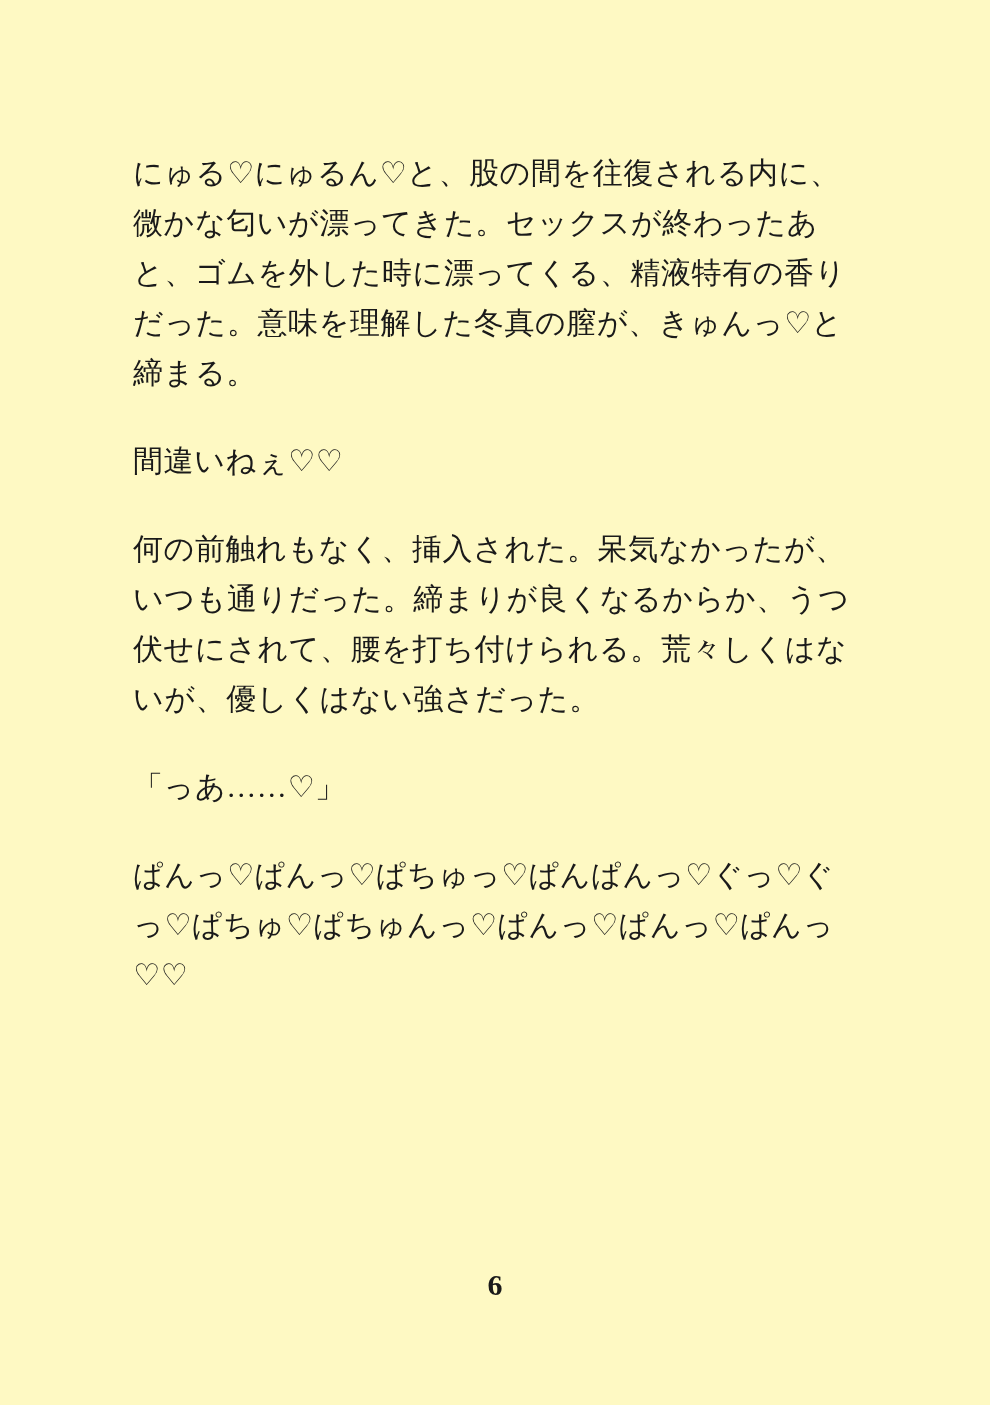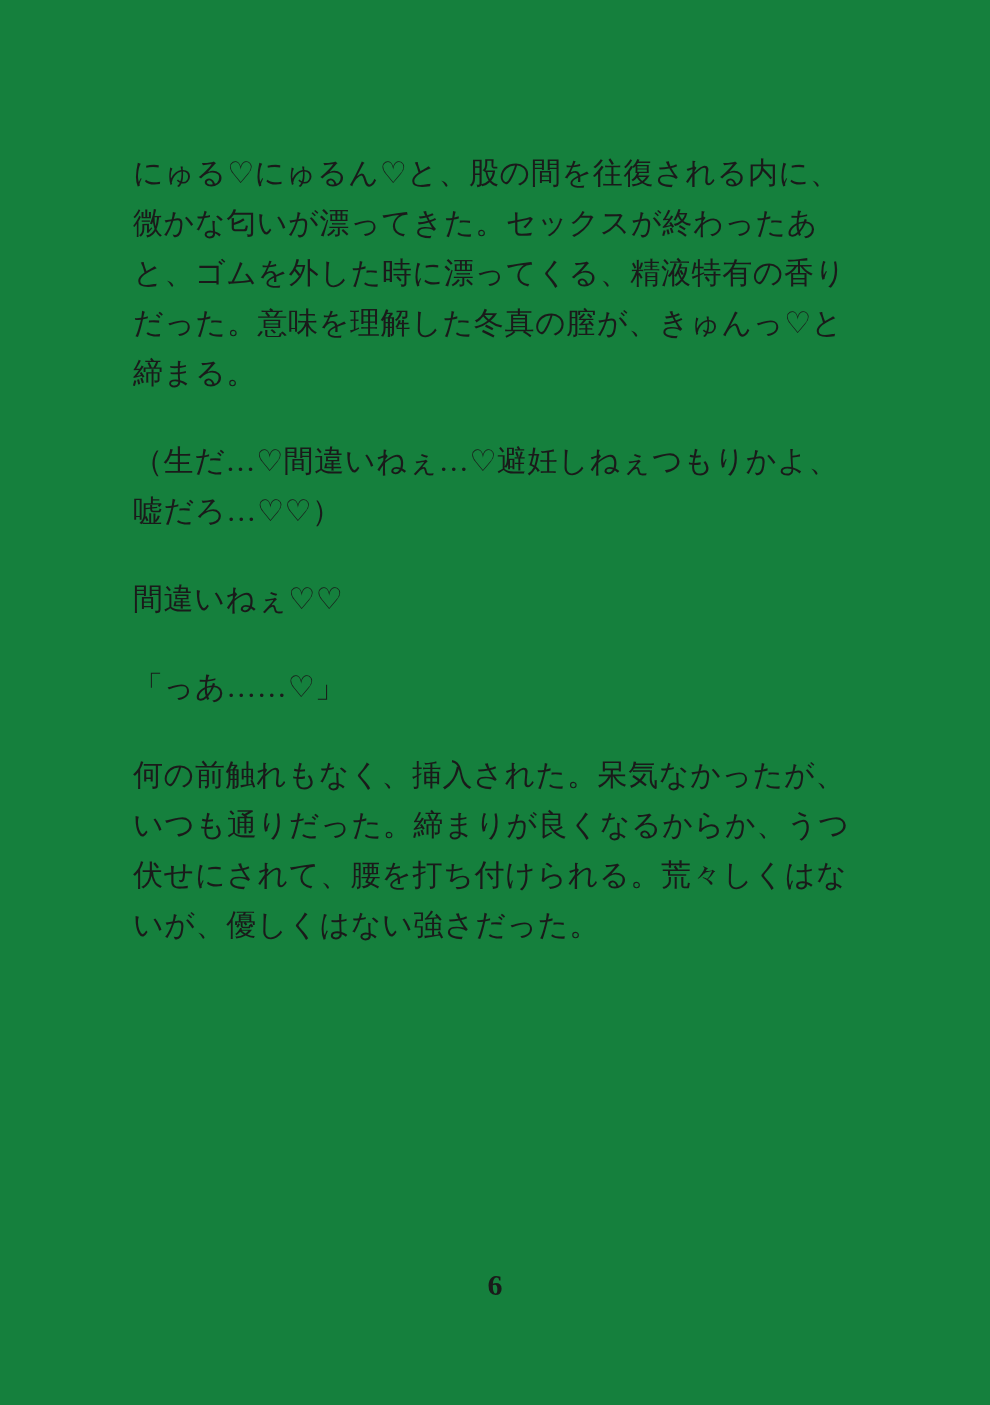--- a/index.html
+++ b/index.html
@@ -14,21 +14,21 @@
     color: #1a1a1a;
     position: relative;
     overflow: hidden;
   }
   .page {
     position: absolute;
     top: 0;
     left: 0;
     width: 990px;
     height: 1405px;
-    background: #15803d;
+    background: #fef9c3;
     box-sizing: border-box;
   }
   .text-column {
     position: absolute;
     left: 133px;
     top: 148px;
     width: 724px;
   }
   .para {
     font-size: 30px;
@@ -56,19 +56,19 @@
     color: #1a1a1a;
     font-weight: 700;
   }
 </style>
 </head>
 <body>
 
 <div class="page">
   <div class="text-column">
     <p class="para">にゅる♡にゅるん♡と、股の間を往復される内に、微かな匂いが漂ってきた。セックスが終わったあと、ゴムを外した時に漂ってくる、精液特有の香りだった。意味を理解した冬真の膣が、きゅんっ♡と締まる。</p>
-    <p class="para indent">（生だ…♡間違いねぇ…♡避妊しねぇつもりかよ、嘘だろ…♡♡）</p>
     <p class="para">間違いねぇ♡♡</p>
+    <p class="para">何の前触れもなく、挿入された。呆気なかったが、いつも通りだった。締まりが良くなるからか、うつ伏せにされて、腰を打ち付けられる。荒々しくはないが、優しくはない強さだった。</p>
     <p class="para">「っあ……♡」</p>
-    <p class="para">何の前触れもなく、挿入された。呆気なかったが、いつも通りだった。締まりが良くなるからか、うつ伏せにされて、腰を打ち付けられる。荒々しくはないが、優しくはない強さだった。</p>
+    <p class="para">ぱんっ♡ぱんっ♡ぱちゅっ♡ぱんぱんっ♡ぐっ♡ぐっ♡ぱちゅ♡ぱちゅんっ♡ぱんっ♡ぱんっ♡ぱんっ♡♡</p>
   </div>
   <div class="page-number">6</div>
 </div>
 
 </body></html>

